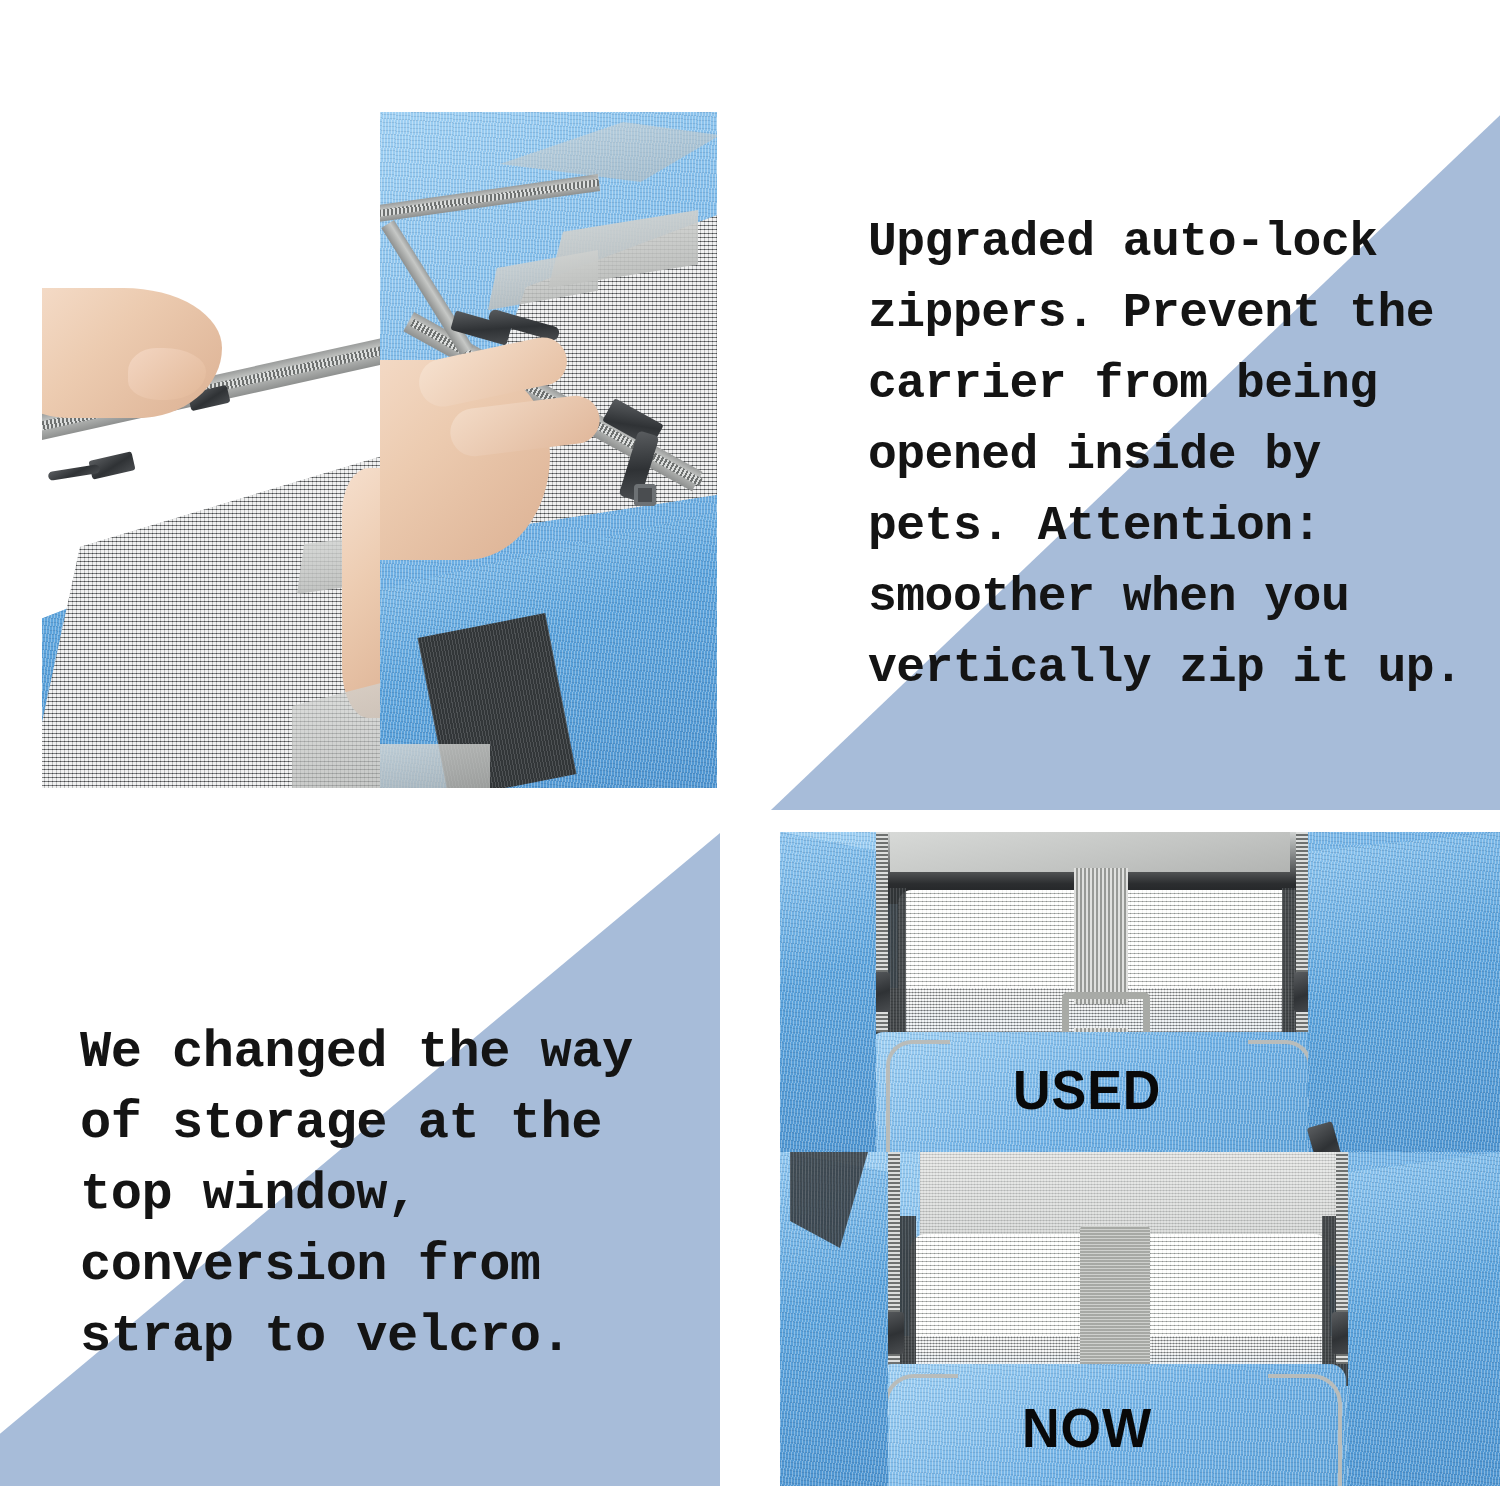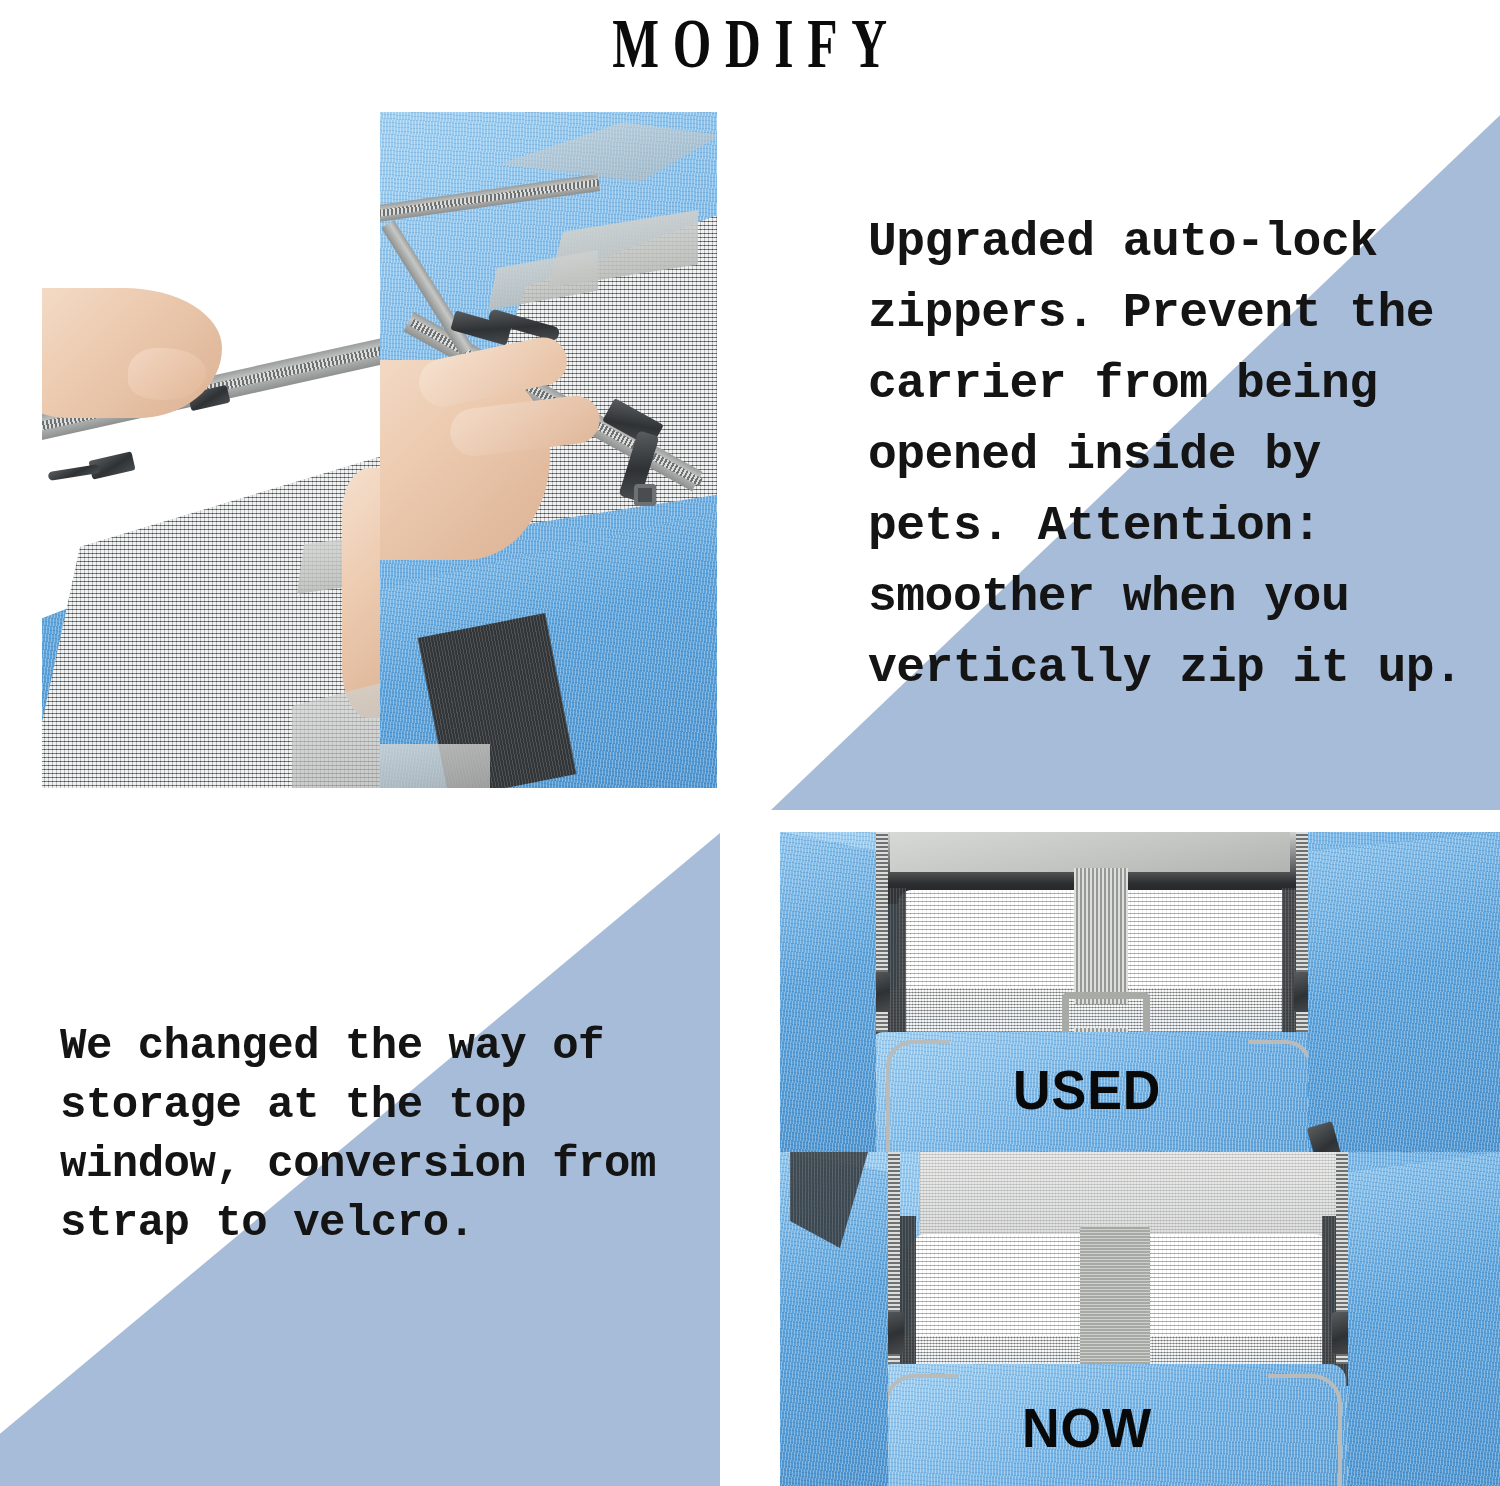--- a/index.html
+++ b/index.html
@@ -157,24 +157,24 @@
     color: #141414;
     letter-spacing: -0.5px;
   }
   .copy-top {
     left: 868px; top: 207px;
     width: 600px;
     font-size: 48px;
     line-height: 71px;
   }
   .copy-bottom {
-    left: 60px; top: 1017px;
+    left: 80px; top: 1017px;
     width: 640px;
-    font-size: 44px;
-    line-height: 59px;
+    font-size: 52px;
+    line-height: 71px;
   }
 
   
   .caption {
     position: absolute;
     font-family: "Liberation Sans", sans-serif;
     font-weight: 700;
     color: #090909;
     font-size: 56px;
     line-height: 56px;
@@ -183,23 +183,20 @@
     transform-origin: left center;
   }
   .caption-used { left: 1013px; top: 1062px; }
   .caption-now  { left: 1022px; top: 1400px; }
 </style>
 </head>
 <body>
 
 <div id="page">
 
-  <div class="title-bar">
-    <div class="title-text">MODIFY</div>
-  </div>
 
   <div class="wedge wedge-top"></div>
   <div class="wedge wedge-bottom"></div>
 
   <div class="photo photo-zipper-left">
 
     <div class="fabric-blue" style="left:-24px; top:150px; width:420px; height:410px;
                 clip-path:polygon(0% 58%, 100% 18%, 100% 100%, 0% 100%);"></div>
 
     <div class="mesh-grey" style="left:-18px; top:196px; width:400px; height:370px;

